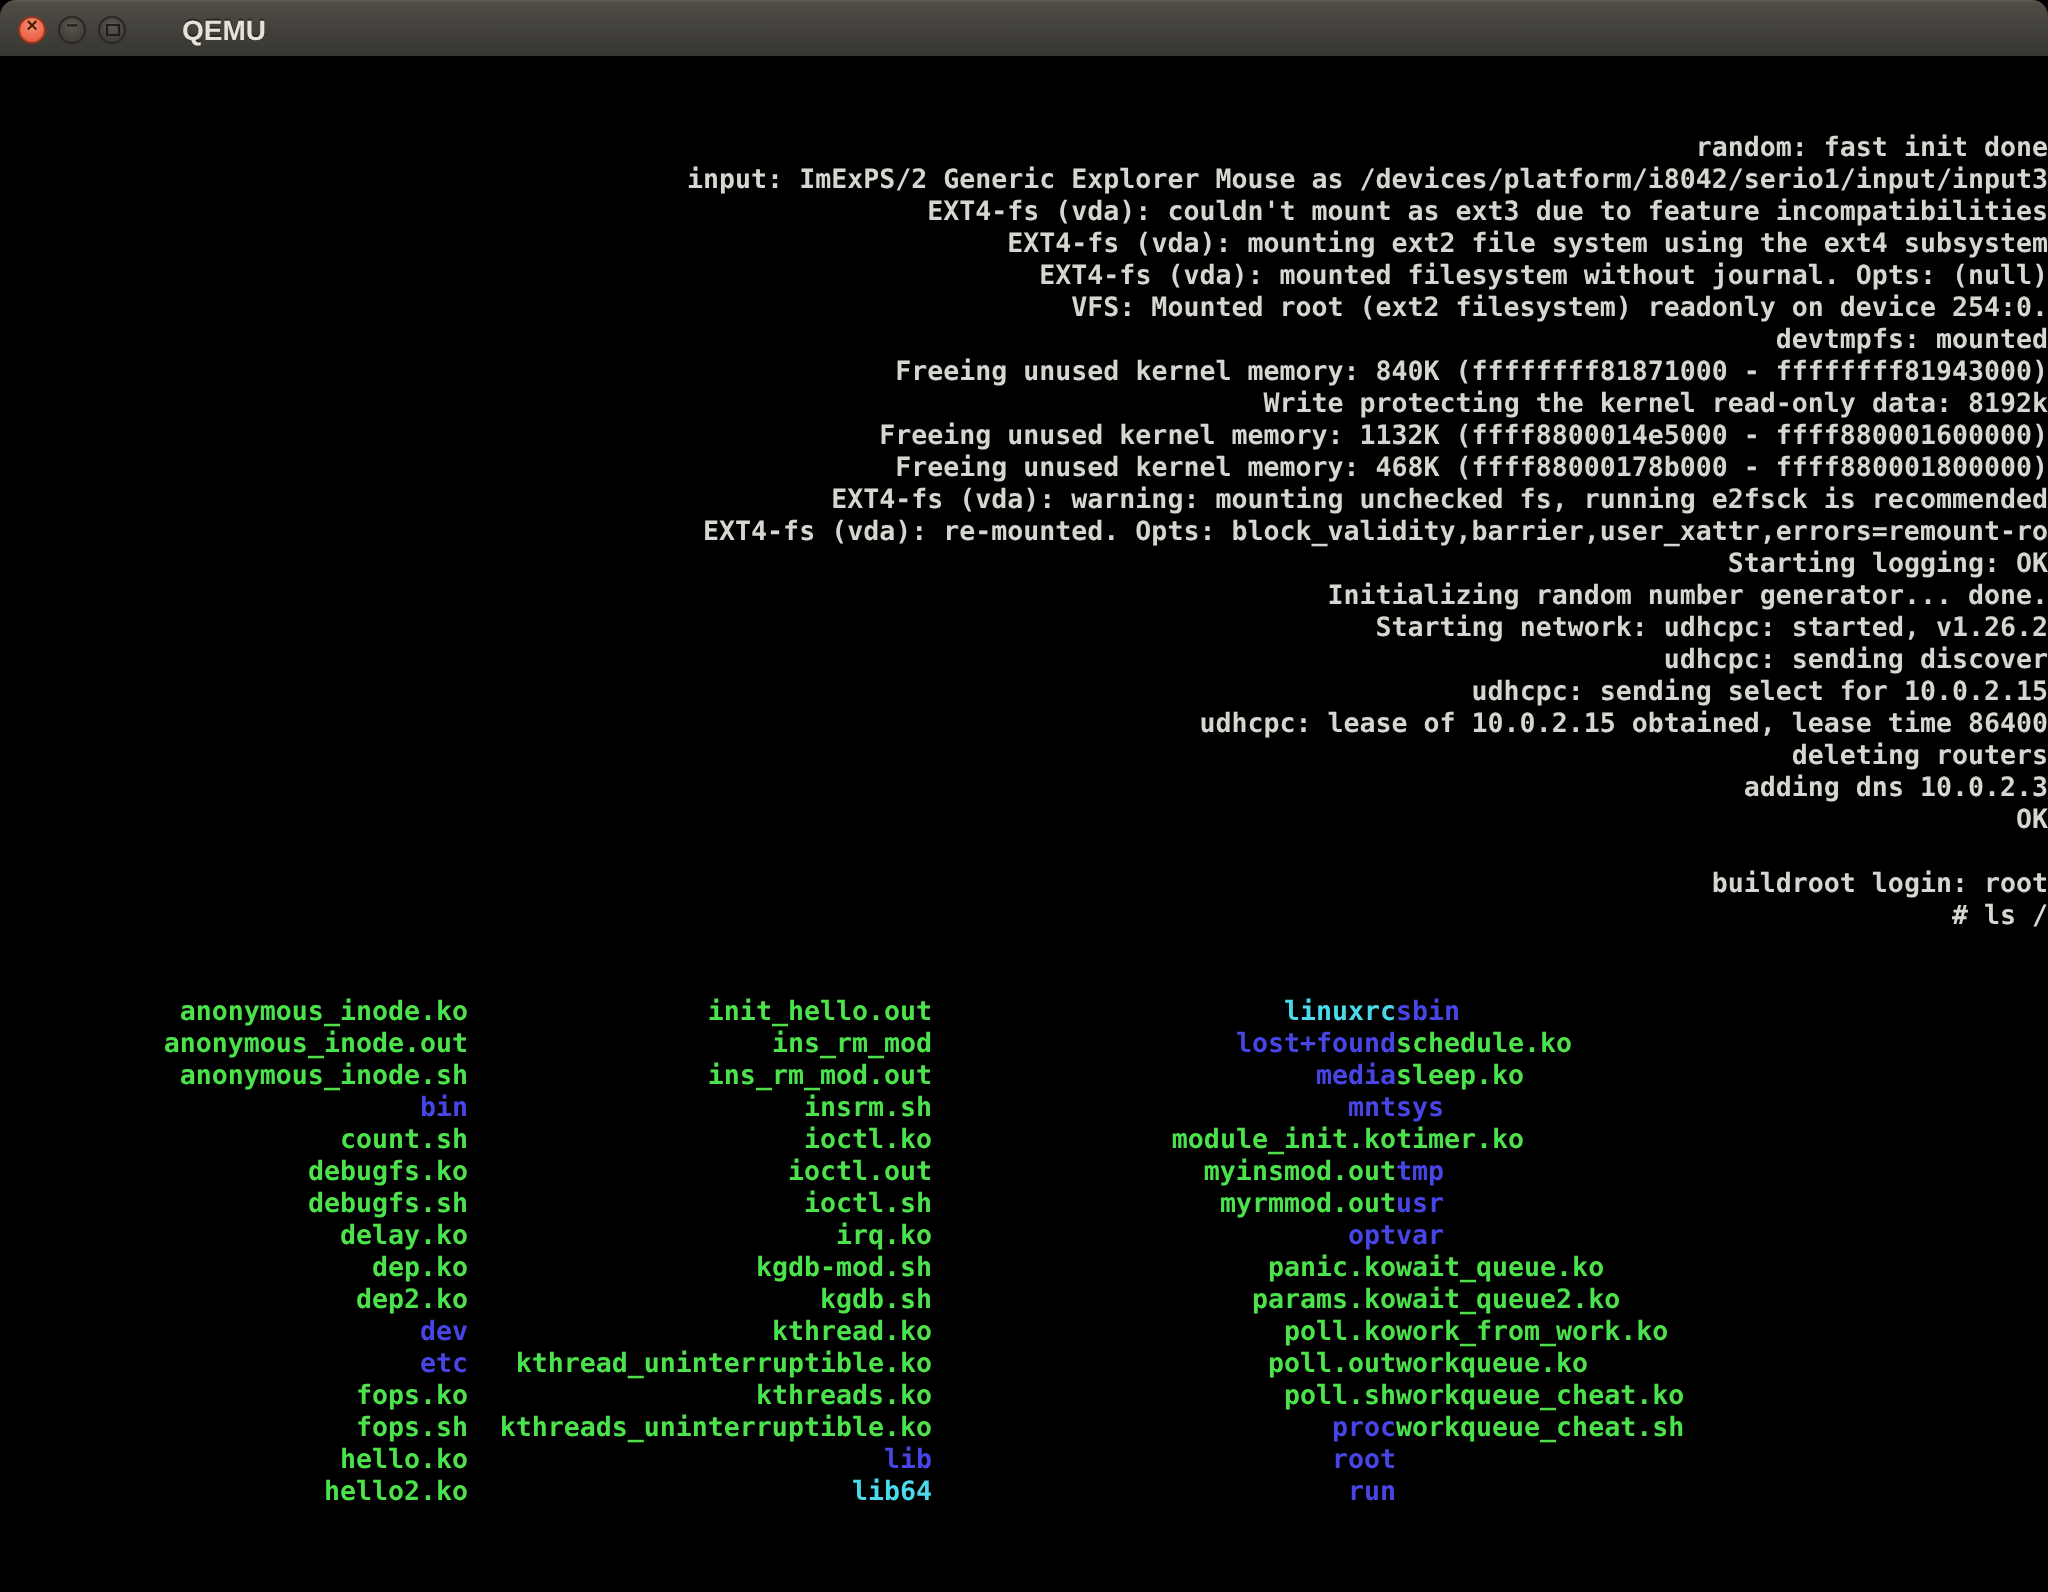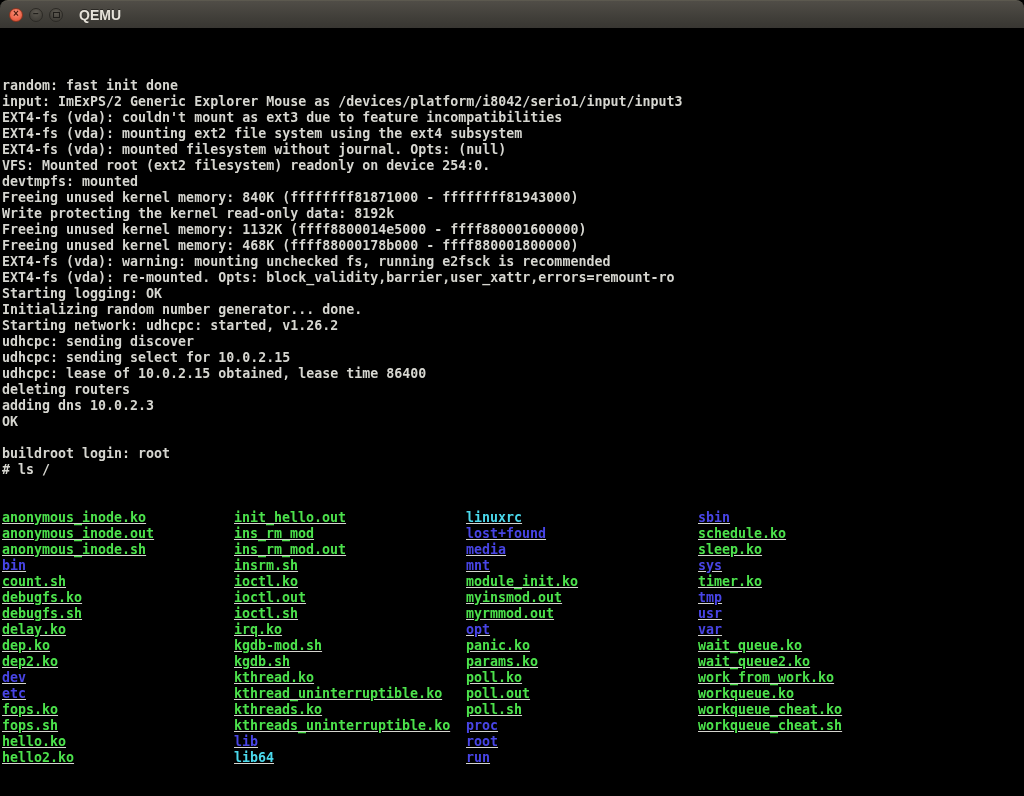--- a/index.html
+++ b/index.html
@@ -28,34 +28,35 @@
     border:1px solid #8e3520;
   }
   .tbtn.close .g{color:#49180b;font:bold 10px/10px "Liberation Sans",sans-serif;margin-top:-1px;}
   .tbtn.min,.tbtn.max{
     background:radial-gradient(circle at 50% 30%,#5d5951,#45423c 60%,#3b3933);
     border:1px solid #2b2925;
   }
   .tbtn.min .g{color:#1f1d1a;font:bold 10px/8px "Liberation Sans",sans-serif;margin-top:-2px;}
   .tbtn.max .sq{width:5px;height:4px;border:1px solid #1f1d1a;display:block;}
   .tb-title{
-    margin-left:16px;color:#e6e2d9;
+    margin-left:28px;color:#e6e2d9;
     font:bold 14px/28px "Liberation Sans",sans-serif;
     text-shadow:0 -1px 0 #2a2824;
   }
   
   .screen{
     width:1024px;height:768px;background:#000;overflow:hidden;
-    padding:18px 0 0 2px;box-sizing:border-box;
+    padding:7px 0 0 2px;box-sizing:border-box;
     font:bold 13.3px/16px "DejaVu Sans Mono",monospace;
     color:var(--fg,#d6d6d0);
     white-space:pre;
+    text-align:right;
   }
   .line{height:16px;white-space:pre;}
-  .ls-row{height:16px;display:flex;white-space:pre;text-decoration:underline;}
+  .ls-row{height:16px;display:flex;white-space:pre;}
   .ls-cell{flex:none;width:232px;overflow:visible;}
   .ls-cell:last-child{width:auto;}
   .c-green{color:var(--green,#4ce24c);}
   .c-blue{color:var(--blue,#4845e6);}
   .c-cyan{color:var(--cyan,#4bd9ec);}
 </style>
 </head>
 <body>
 
 <div class="window">

